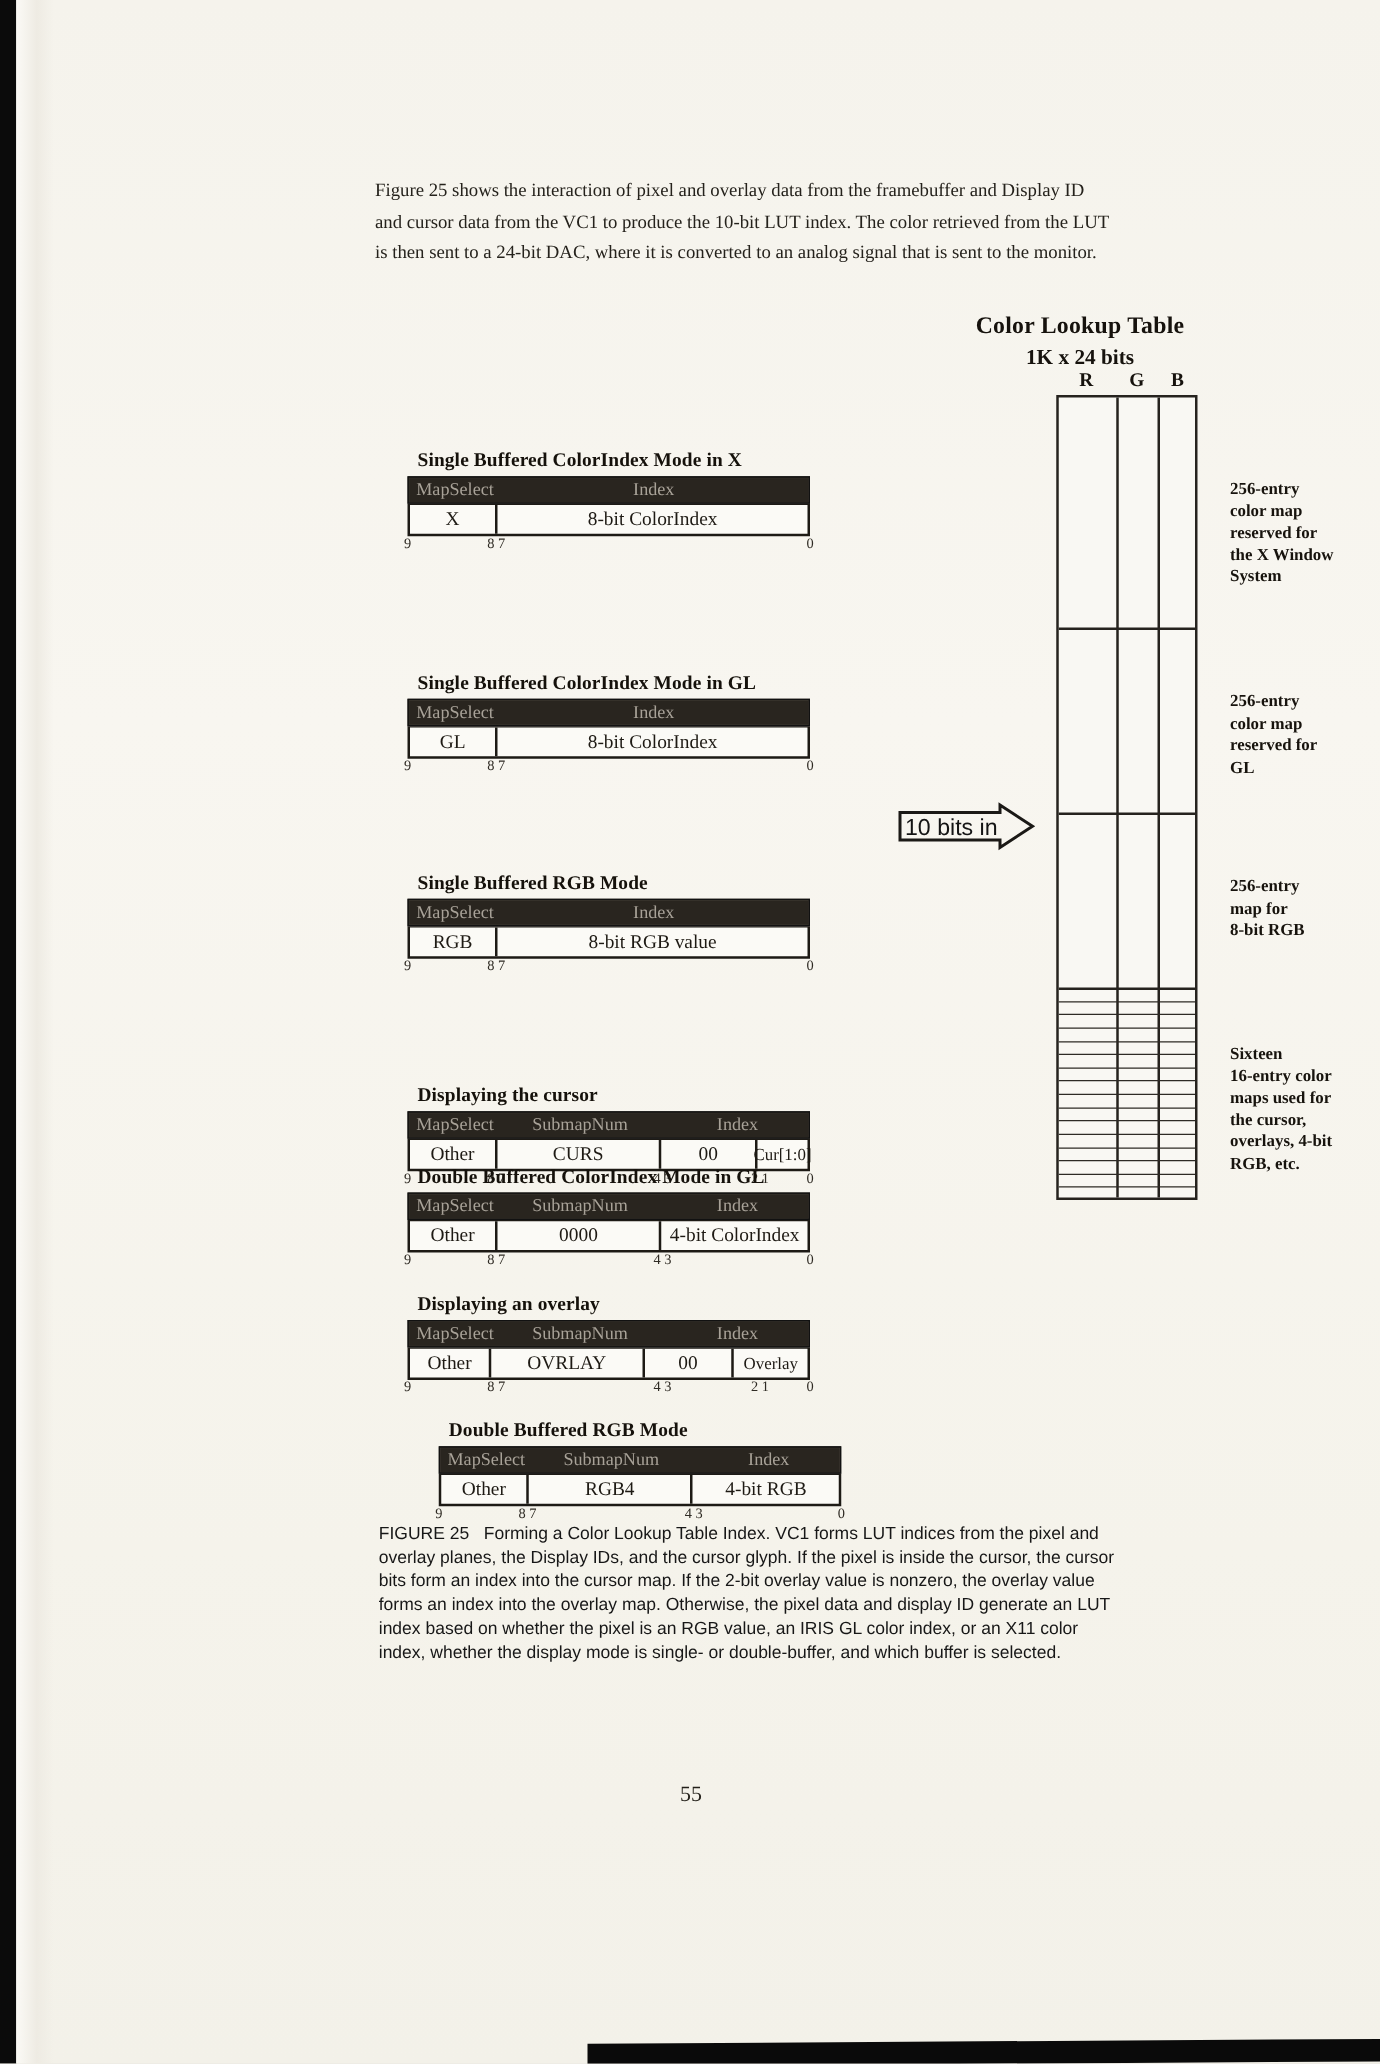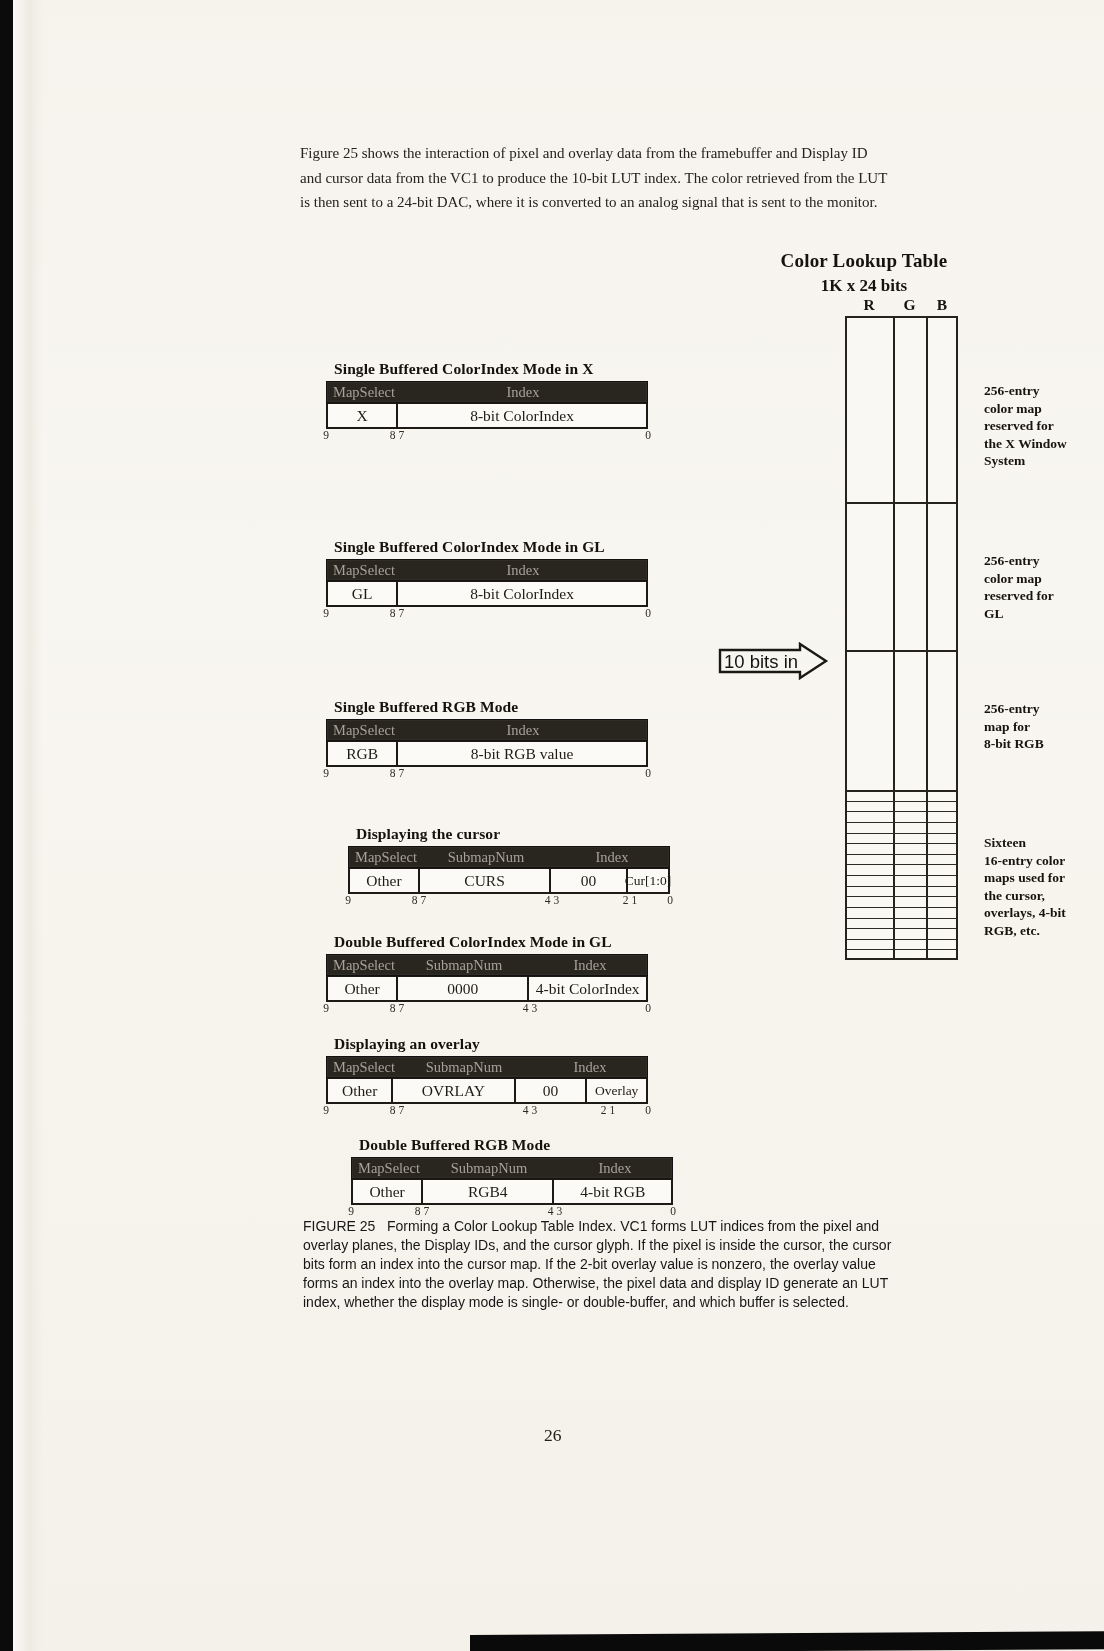--- a/index.html
+++ b/index.html
@@ -171,21 +171,21 @@
         <div class="bft-row">
           <div class="bft-cell" style="width: 71px;">RGB</div>
           <div class="bft-cell" style="width: 251px;">8-bit RGB value</div>
         </div>
         <div class="bft-bits">
           <span style="left: 0px;">9</span>
           <span style="left: 71px;">8 7</span>
           <span style="left: 322px;">0</span>
         </div>
       </div>
-      <div class="bft" style="top: 825px; margin-left: 22px;">
+      <div class="bft" style="top: 868px;">
         <div class="bft-title">Displaying the cursor</div>
         <div class="bft-header">
           <span style="left: 6px;">MapSelect</span>
           <span style="left: 137px; transform: translateX(-50%);">SubmapNum</span>
           <span style="left: 263px; transform: translateX(-50%);">Index</span>
         </div>
         <div class="bft-row">
           <div class="bft-cell" style="width: 71px;">Other</div>
           <div class="bft-cell" style="width: 133px;">CURS</div>
           <div class="bft-cell" style="width: 78px;">00</div>
@@ -258,17 +258,18 @@
           <span style="left: 322px;">0</span>
         </div>
       </div>
     </div>
 
   <div class="caption" id="caption">
       <div class="line">FIGURE 25   Forming a Color Lookup Table Index. VC1 forms LUT indices from the pixel and</div>
       <div class="line">overlay planes, the Display IDs, and the cursor glyph. If the pixel is inside the cursor, the cursor</div>
       <div class="line">bits form an index into the cursor map. If the 2-bit overlay value is nonzero, the overlay value</div>
       <div class="line">forms an index into the overlay map. Otherwise, the pixel data and display ID generate an LUT</div>
+      <div class="line">index based on whether the pixel is an RGB value, an IRIS GL color index, or an X11 color</div>
       <div class="line">index, whether the display mode is single- or double-buffer, and which buffer is selected.</div>
     </div>
 
-  <div class="page-number">26</div>
+  <div class="page-number">55</div>
 </div>
 
 </body></html>

